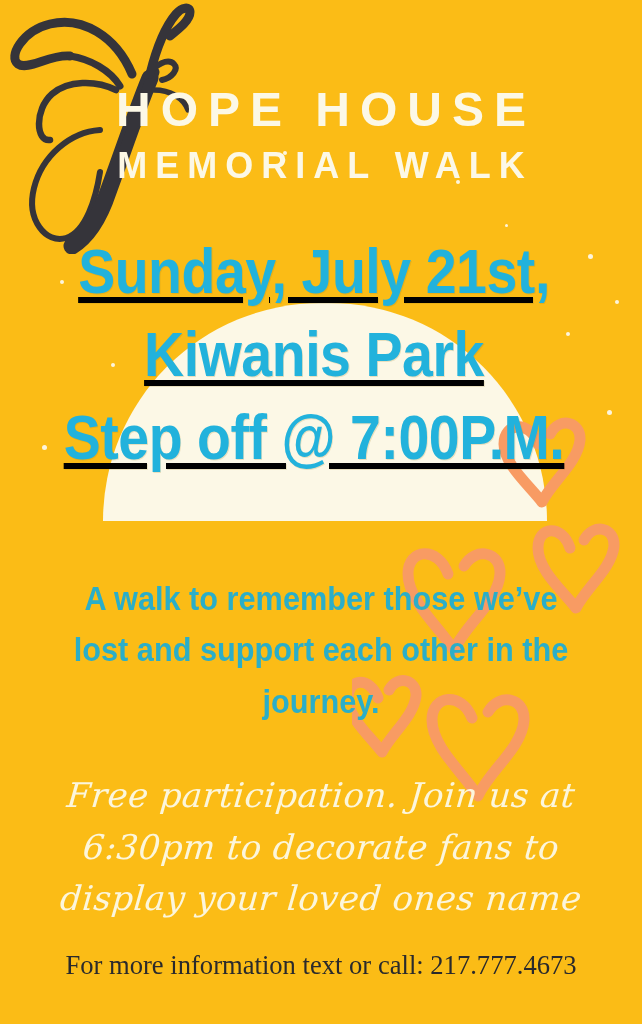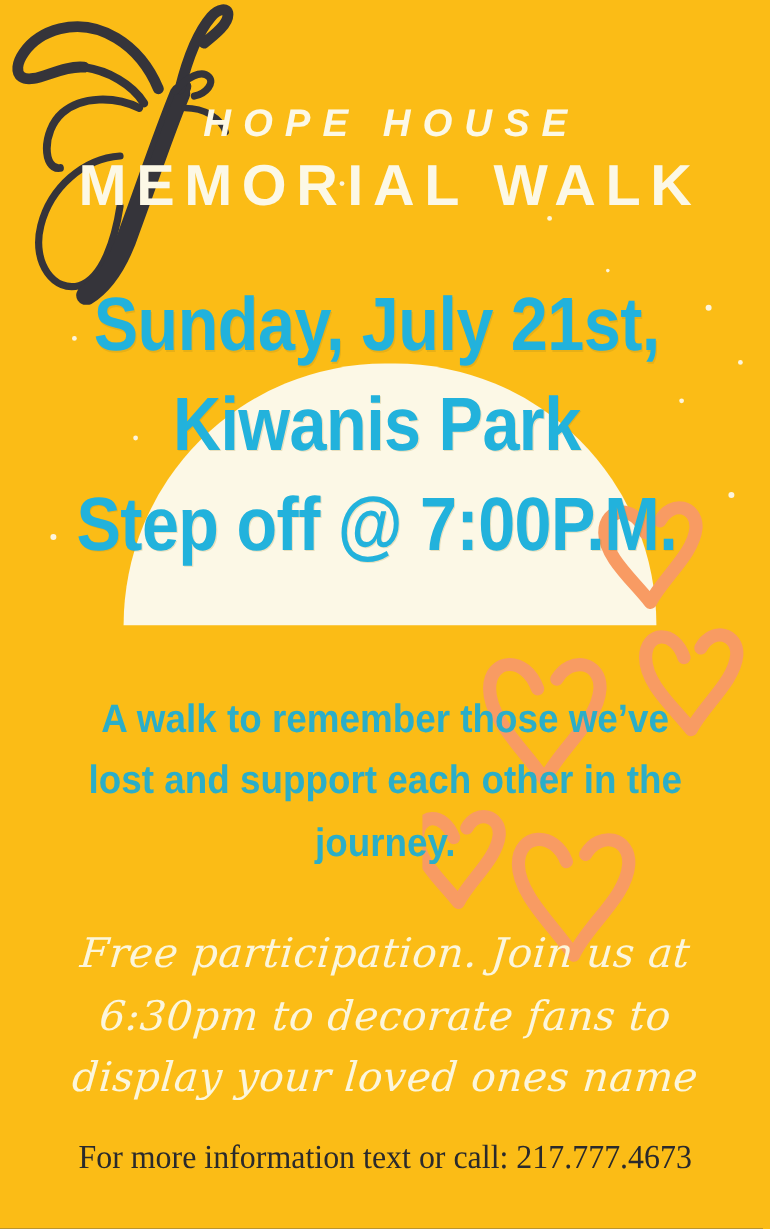--- a/index.html
+++ b/index.html
@@ -69,39 +69,39 @@
     text-align: center;
     z-index: 6;
   }
   .title-line {
     color: #FCF8E6;
     font-weight: 700;
     line-height: 1.0;
     white-space: nowrap;
   }
   .title-line-1 {
-    font-size: 32px;
+    font-size: 48px;
     letter-spacing: 10px;
     padding-left: 10px;
-    font-style: italic;
   }
   .title-line-2 {
-    font-size: 48px;
+    font-size: 36px;
     letter-spacing: 8px;
     margin-top: 14px;
     padding-left: 8px;
   }
 
   .headline-block {
     position: absolute;
     left: 0;
     top: 237px;
     width: 628px;
     text-align: center;
     z-index: 7;
+    text-decoration: underline;
   }
   .headline-line {
     color: #22B2DC;
     font-weight: 700;
     font-size: 63px;
     line-height: 1.08;
     letter-spacing: -0.5px;
     white-space: nowrap;
     transform: scaleX(0.88);
     transform-origin: center;

